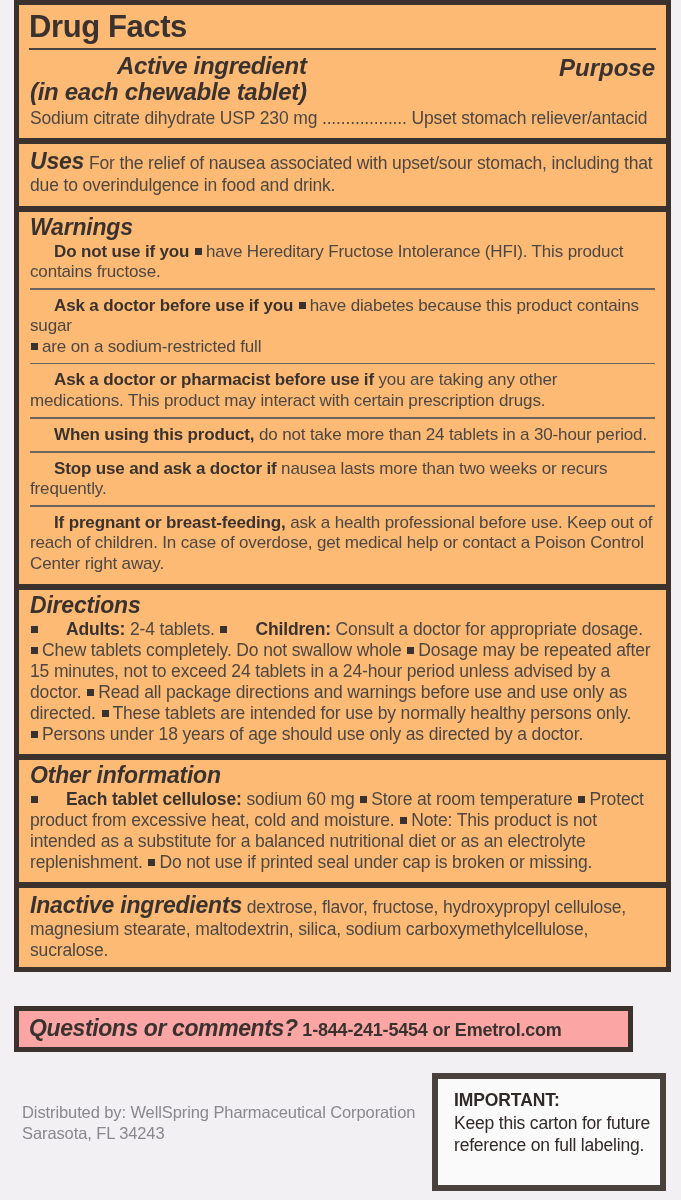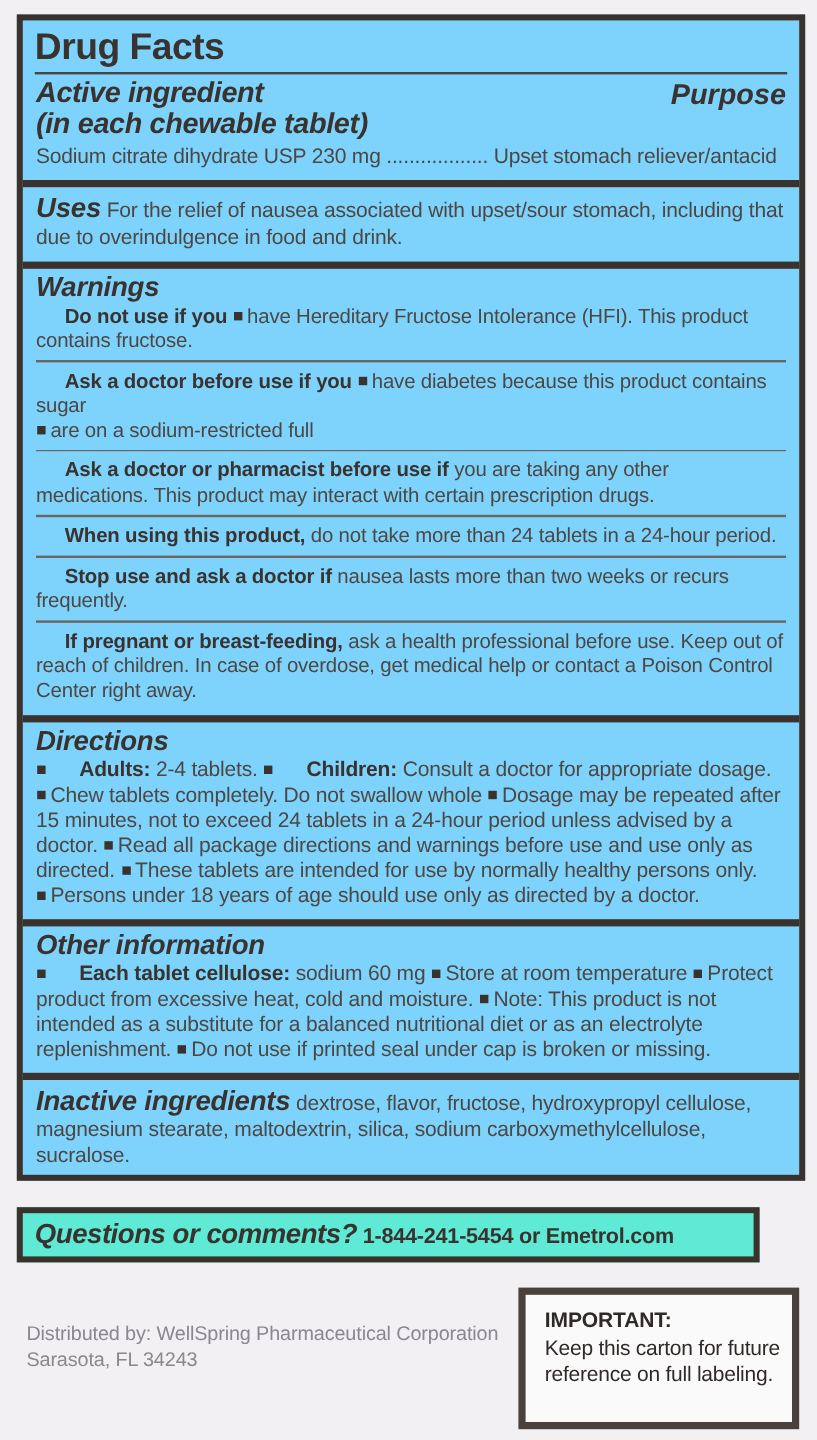--- a/index.html
+++ b/index.html
@@ -22,25 +22,25 @@
     height: 1200px;
     background: #f2f0f2;
     box-sizing: border-box;
     padding: 0;
   }
 
   
   .df-panel {
     position: absolute;
     left: 14px;
-    top: 12px;
+    top: 0;
     width: 657px;
     box-sizing: border-box;
     border: 5px solid #3b322e;
-    background: #7dd3fc;
+    background: #fdba74;
   }
 
   .df-inner { padding: 0; }
 
   .title-block {
     padding: 6px 10px 2px 10px;
   }
   .df-title {
     font-size: 31px;
     font-weight: bold;
@@ -83,21 +83,21 @@
     line-height: 1.12;
     color: #3a322e;
     letter-spacing: -0.3px;
   }
 
   .ai-row {
     display: flex;
     justify-content: space-between;
     align-items: flex-start;
   }
-  .ai-left { flex: 0 1 auto; }
+  .ai-left { flex: 0 1 auto; text-align: right; }
   .ai-right {
     font-style: italic;
     font-weight: bold;
     font-size: 24px;
     line-height: 1.12;
     padding-top: 2px;
     color: #3a322e;
     white-space: nowrap;
   }
 
@@ -154,21 +154,21 @@
   }
 
   
   .q-box {
     position: absolute;
     left: 14px;
     top: 1006px;
     width: 619px;
     box-sizing: border-box;
     border: 5px solid #3b322e;
-    background: #5eead4;
+    background: #fca5a5;
     padding: 4px 10px 6px 10px;
   }
   .q-text {
     font-size: 18px;
     font-weight: bold;
     color: #3a322e;
     line-height: 1.15;
     letter-spacing: -0.2px;
   }
   .q-title {
@@ -281,21 +281,21 @@
         <div class="rule-hair"></div>
 
         <div class="warn-item">
           <span class="bold">Ask a doctor or pharmacist before use if</span>
           <span>you are taking any other medications. This product may interact with certain prescription drugs.</span>
         </div>
         <div class="rule-hair"></div>
 
         <div class="warn-item">
           <span class="bold">When using this product,</span>
-          <span>do not take more than 24 tablets in a 24-hour period.</span>
+          <span>do not take more than 24 tablets in a 30-hour period.</span>
         </div>
         <div class="rule-hair"></div>
 
         <div class="warn-item">
           <span class="bold">Stop use and ask a doctor if</span>
           <span>nausea lasts more than two weeks or recurs frequently.</span>
         </div>
         <div class="rule-hair"></div>
 
         <div class="warn-item">

